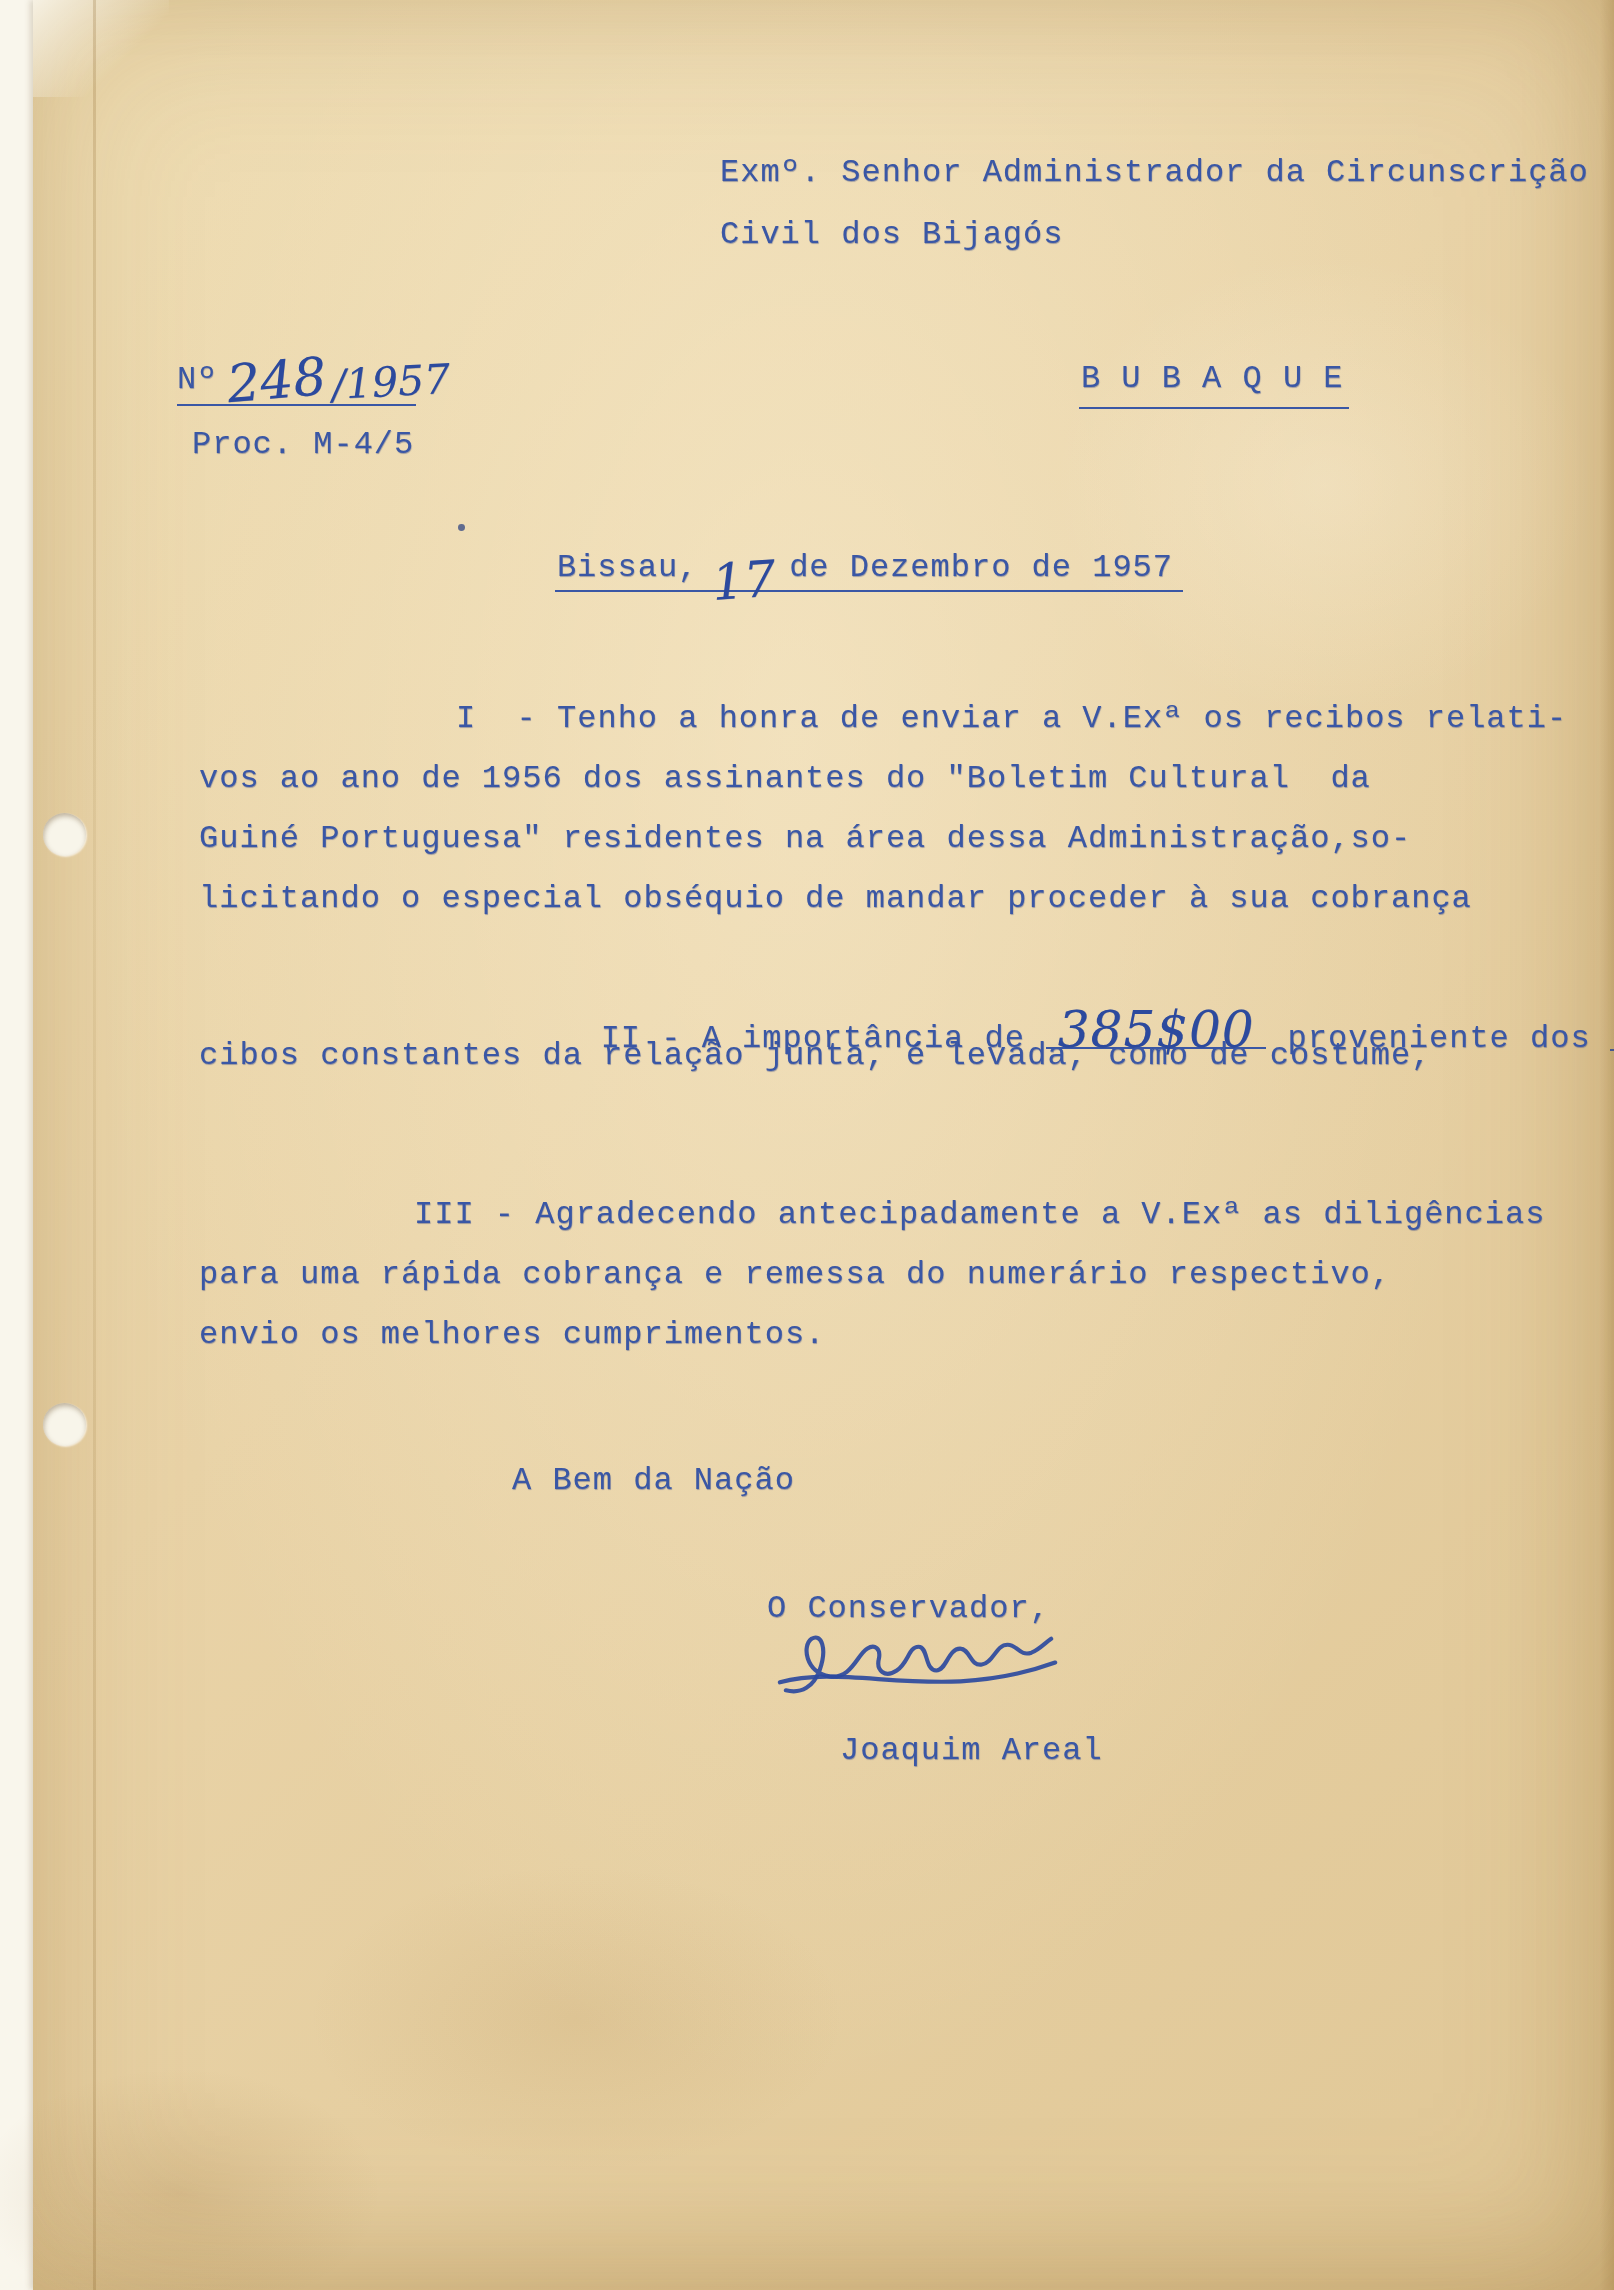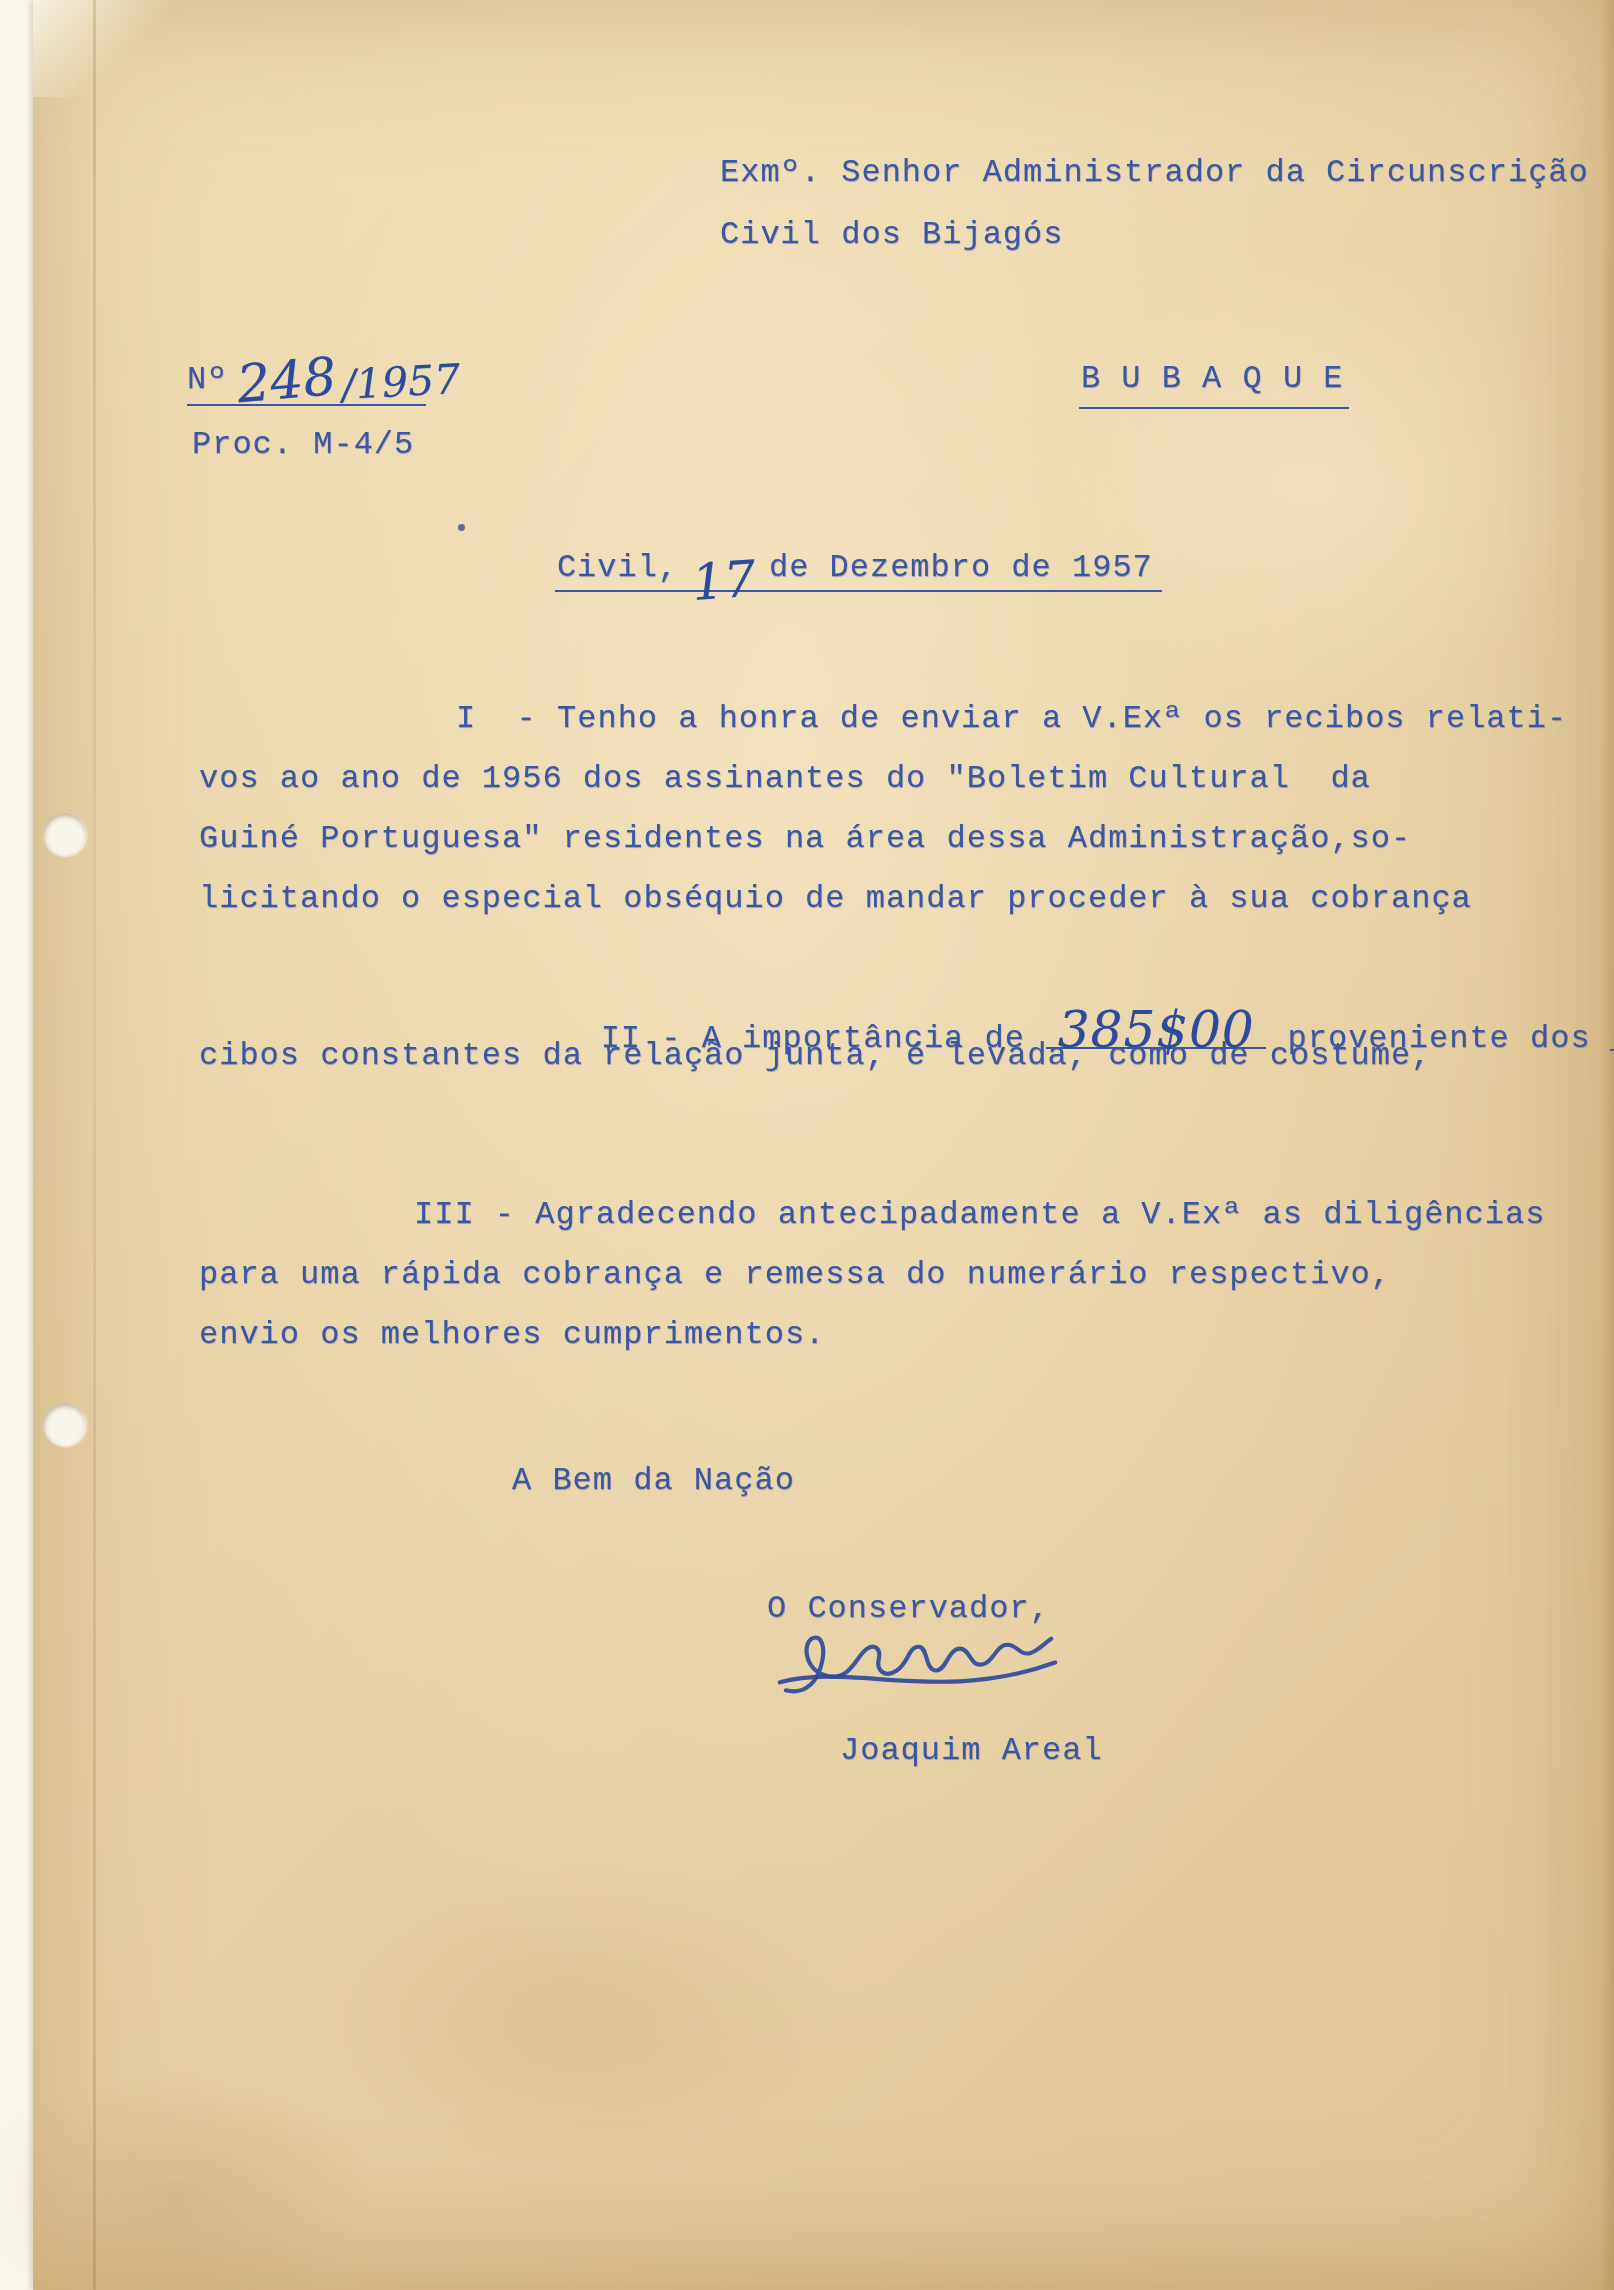--- a/index.html
+++ b/index.html
@@ -57,21 +57,21 @@
   }
   .hand{
     font-family:"DejaVu Serif",serif;font-style:italic;
     color:var(--hand);
     text-shadow:0.4px 0.4px 0.6px rgba(30,50,120,0.35);
   }
 
   .recipient{position:absolute;left:687px;top:153px;}
   .recipient .typed{height:62px;}
 
-  .ref{position:absolute;left:154px;top:338px;height:68px;width:239px;
+  .ref{position:absolute;left:144px;top:338px;height:68px;width:239px;
     display:flex;align-items:flex-end;white-space:nowrap;
     border-bottom:2.9px solid var(--ink);padding-bottom:3.9px;}
   .ref-num{font-size:52px;line-height:39px;display:inline-block;
     transform:rotate(-5deg);margin-left:9.7px;}
   .ref-year{font-size:41px;line-height:35px;display:inline-block;
     transform:rotate(-3deg);margin-left:5.8px;}
 
   .location{position:absolute;left:1046px;top:359px;
     border-bottom:2.9px solid var(--ink);padding:0 5.8px 7.8px 1.9px;}
 
@@ -130,21 +130,21 @@
       <span class="typed">Nº</span>
       <span class="hand ref-num">248</span>
       <span class="hand ref-year">/1957</span>
     </div>
 
     <div class="location typed">B U B A Q U E</div>
 
     <div class="proc typed">Proc. M-4/5</div>
 
     <div class="dateline">
-      <span class="typed">Civil,</span>
+      <span class="typed">Bissau,</span>
       <span class="hand day">17</span>
       <span class="typed">de Dezembro de 1957</span>
     </div>
 
     <div class="para para1">
       <div class="typed pline indent1">I  - Tenho a honra de enviar a V.Exª os recibos relati-</div>
       <div class="typed pline">vos ao ano de 1956 dos assinantes do "Boletim Cultural  da</div>
       <div class="typed pline">Guiné Portuguesa" residentes na área dessa Administração,so-</div>
       <div class="typed pline">licitando o especial obséquio de mandar proceder à sua cobrança</div>
     </div>

